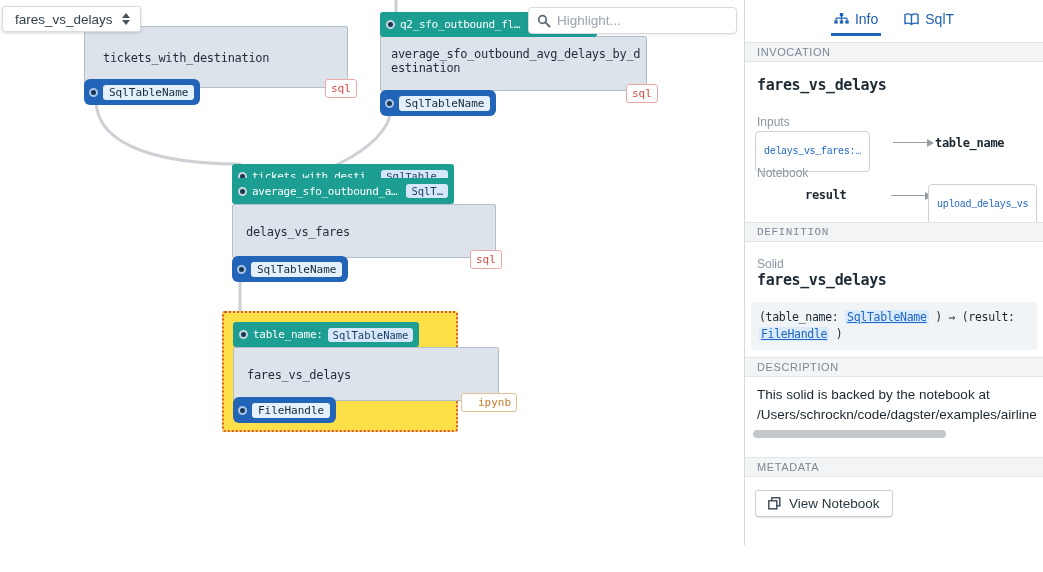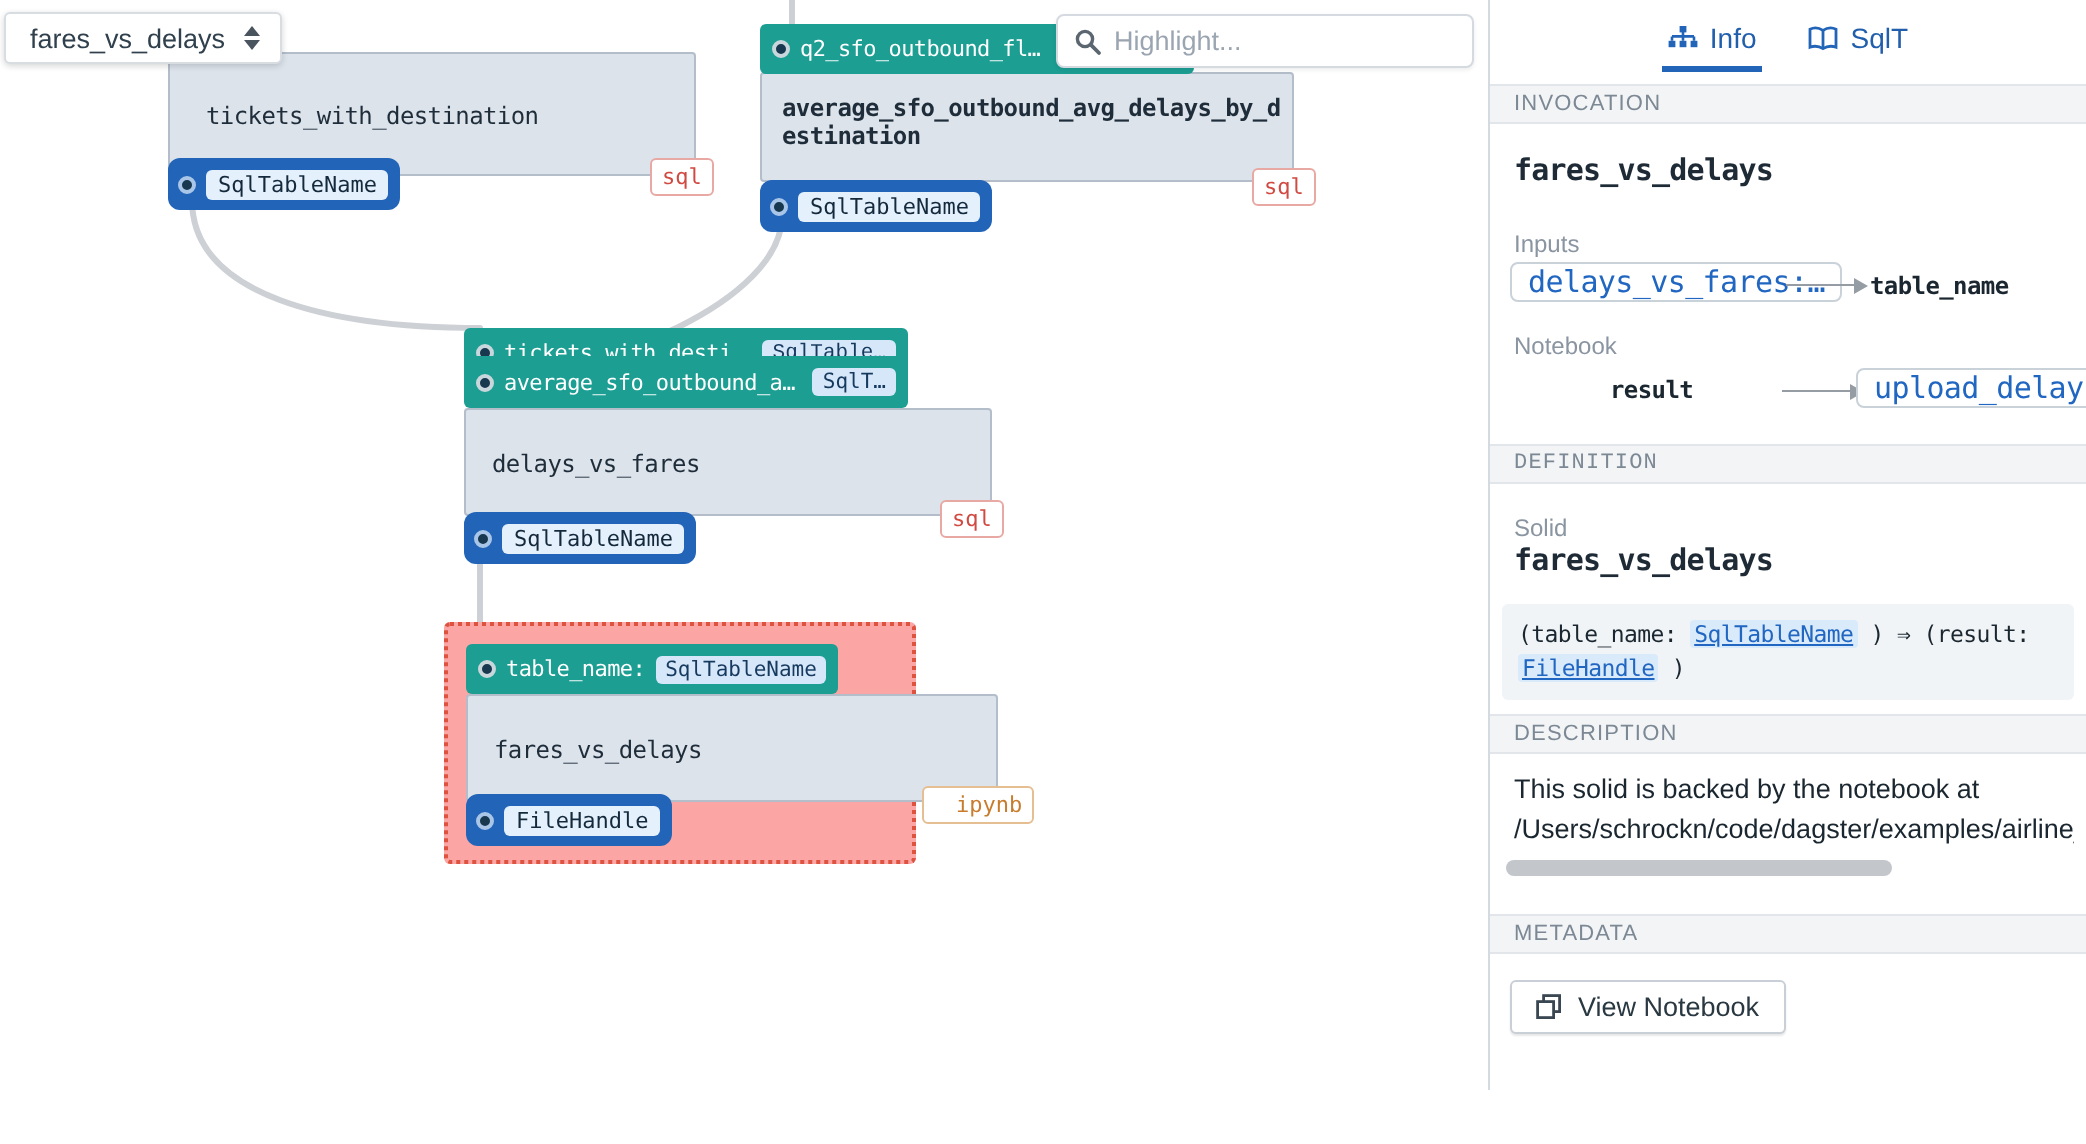--- a/index.html
+++ b/index.html
@@ -45,21 +45,21 @@
   }
   .kindtag {
     position:absolute; z-index:4; background:#fff; border-radius:3px;
     font-size:11px; padding:1px 5px; line-height:15px;
   }
   .kindtag.sql  { border:1px solid #e8a9a4; color:#d04a42; }
   .kindtag.ipynb{ border:1px solid #e5be92; color:#c87d2e; }
 
   .selbox {
     position:absolute; left:222px; top:311px; width:236px; height:121px; z-index:1;
-    background:#fca5a5; border:2px dotted #de5240; border-radius:3px;
+    background:#fde047; border:2px dotted #de5240; border-radius:3px;
   }
 
   #solid-selector {
     position:absolute; left:2px; top:6px; z-index:6; height:26px;
     display:inline-flex; align-items:center; gap:9px; padding:0 10px 0 12px;
     background:#fff; border:1px solid #d8dde2; border-radius:3px;
     box-shadow:0 1px 3px rgba(16,22,26,.18); font-size:13.5px; color:#30404d; cursor:pointer;
   }
   .caret { display:flex; flex-direction:column; gap:2px; }
   .caret i { display:block; width:0; height:0; border-left:4px solid transparent; border-right:4px solid transparent; }
@@ -87,23 +87,23 @@
   .tab { position:relative; display:flex; align-items:center; gap:6px; font-size:14px; color:#215fad; cursor:pointer; }
   .tab.active::after { content:""; position:absolute; left:-3px; right:-3px; bottom:-9px; height:3px; background:#2264b8; }
   .secbar {
     position:absolute; left:0; width:100%; height:20px; background:#f2f4f6;
     border-top:1px solid #e2e6ea; border-bottom:1px solid #e2e6ea;
     color:#7c8894; font-size:11px; letter-spacing:.6px; line-height:18px; padding-left:12px;
   }
   .sub-label { position:absolute; left:12px; font-size:12px; color:#8a95a1; }
   .big-title { position:absolute; left:12px; font-size:15px; font-weight:bold; letter-spacing:-0.4px; color:#1e2a35; }
   .chip {
-    position:absolute; display:inline-block; padding:0 8px; background:#fff;
-    border:1px solid #c9d1d9; border-radius:4px; font-size:15px; letter-spacing:-0.3px;
-    color:#2167c2; white-space:nowrap; cursor:pointer;
+    position:absolute; display:inline-block; padding:14px 8px; background:#fff;
+    border:1px solid #c9d1d9; border-radius:4px; font-size:10px; letter-spacing:-0.3px;
+    color:#2167c2; white-space:nowrap; cursor:pointer;font-family:Liberation Mono, monospace;
   }
   .harrow { position:absolute; width:34px; height:0; border-top:1.5px solid #959ca3; }
   .harrow::after {
     content:""; position:absolute; right:-7px; top:-4.5px; width:0; height:0;
     border-left:7px solid #959ca3; border-top:4px solid transparent; border-bottom:4px solid transparent;
   }
   .io-name { position:absolute; font-size:12px; font-weight:bold; letter-spacing:-0.3px; color:#1b2730; }
   #sig-block {
     position:absolute; left:6px; top:302px; width:286px; background:#f1f4f6; border-radius:3px;
     padding:7px 8px; font-size:11.5px; letter-spacing:-0.3px; line-height:17px; color:#1b2730;
@@ -141,21 +141,21 @@
       <span class="port"></span>
       <span class="lbl">SqlTableName</span>
     </div>
     <div class="kindtag sql mono" style="left:325px; top:79px;">sql</div>
 
     <div class="inrow mono" style="left:380px; top:12px; width:217px;">
       <span class="port"></span>
       <span class="lbl">q2_sfo_outbound_fl…</span>
     </div>
     <div class="node-body" style="left:380px; top:36px; width:267px; height:55px;">
-      <div class="node-label" style="left:10px; top:10px; width:254px;font-weight:bold;">average_sfo_outbound_avg_delays_by_destination</div>
+      <div class="node-label" style="left:10px; top:10px; width:254px;">average_sfo_outbound_avg_delays_by_destination</div>
     </div>
     <div class="outbadge mono" style="left:380px; top:90px;">
       <span class="port"></span>
       <span class="lbl">SqlTableName</span>
     </div>
     <div class="kindtag sql mono" style="left:626px; top:84px;">sql</div>
 
     <div class="inrow mono" style="left:232px; top:164px; width:222px; height:26px; border-radius:3px 3px 0 0; border-bottom:1px solid rgba(0,0,0,.15); justify-content:center;">
       <span class="port"></span>
       <span class="lbl">tickets_with_desti…</span>

